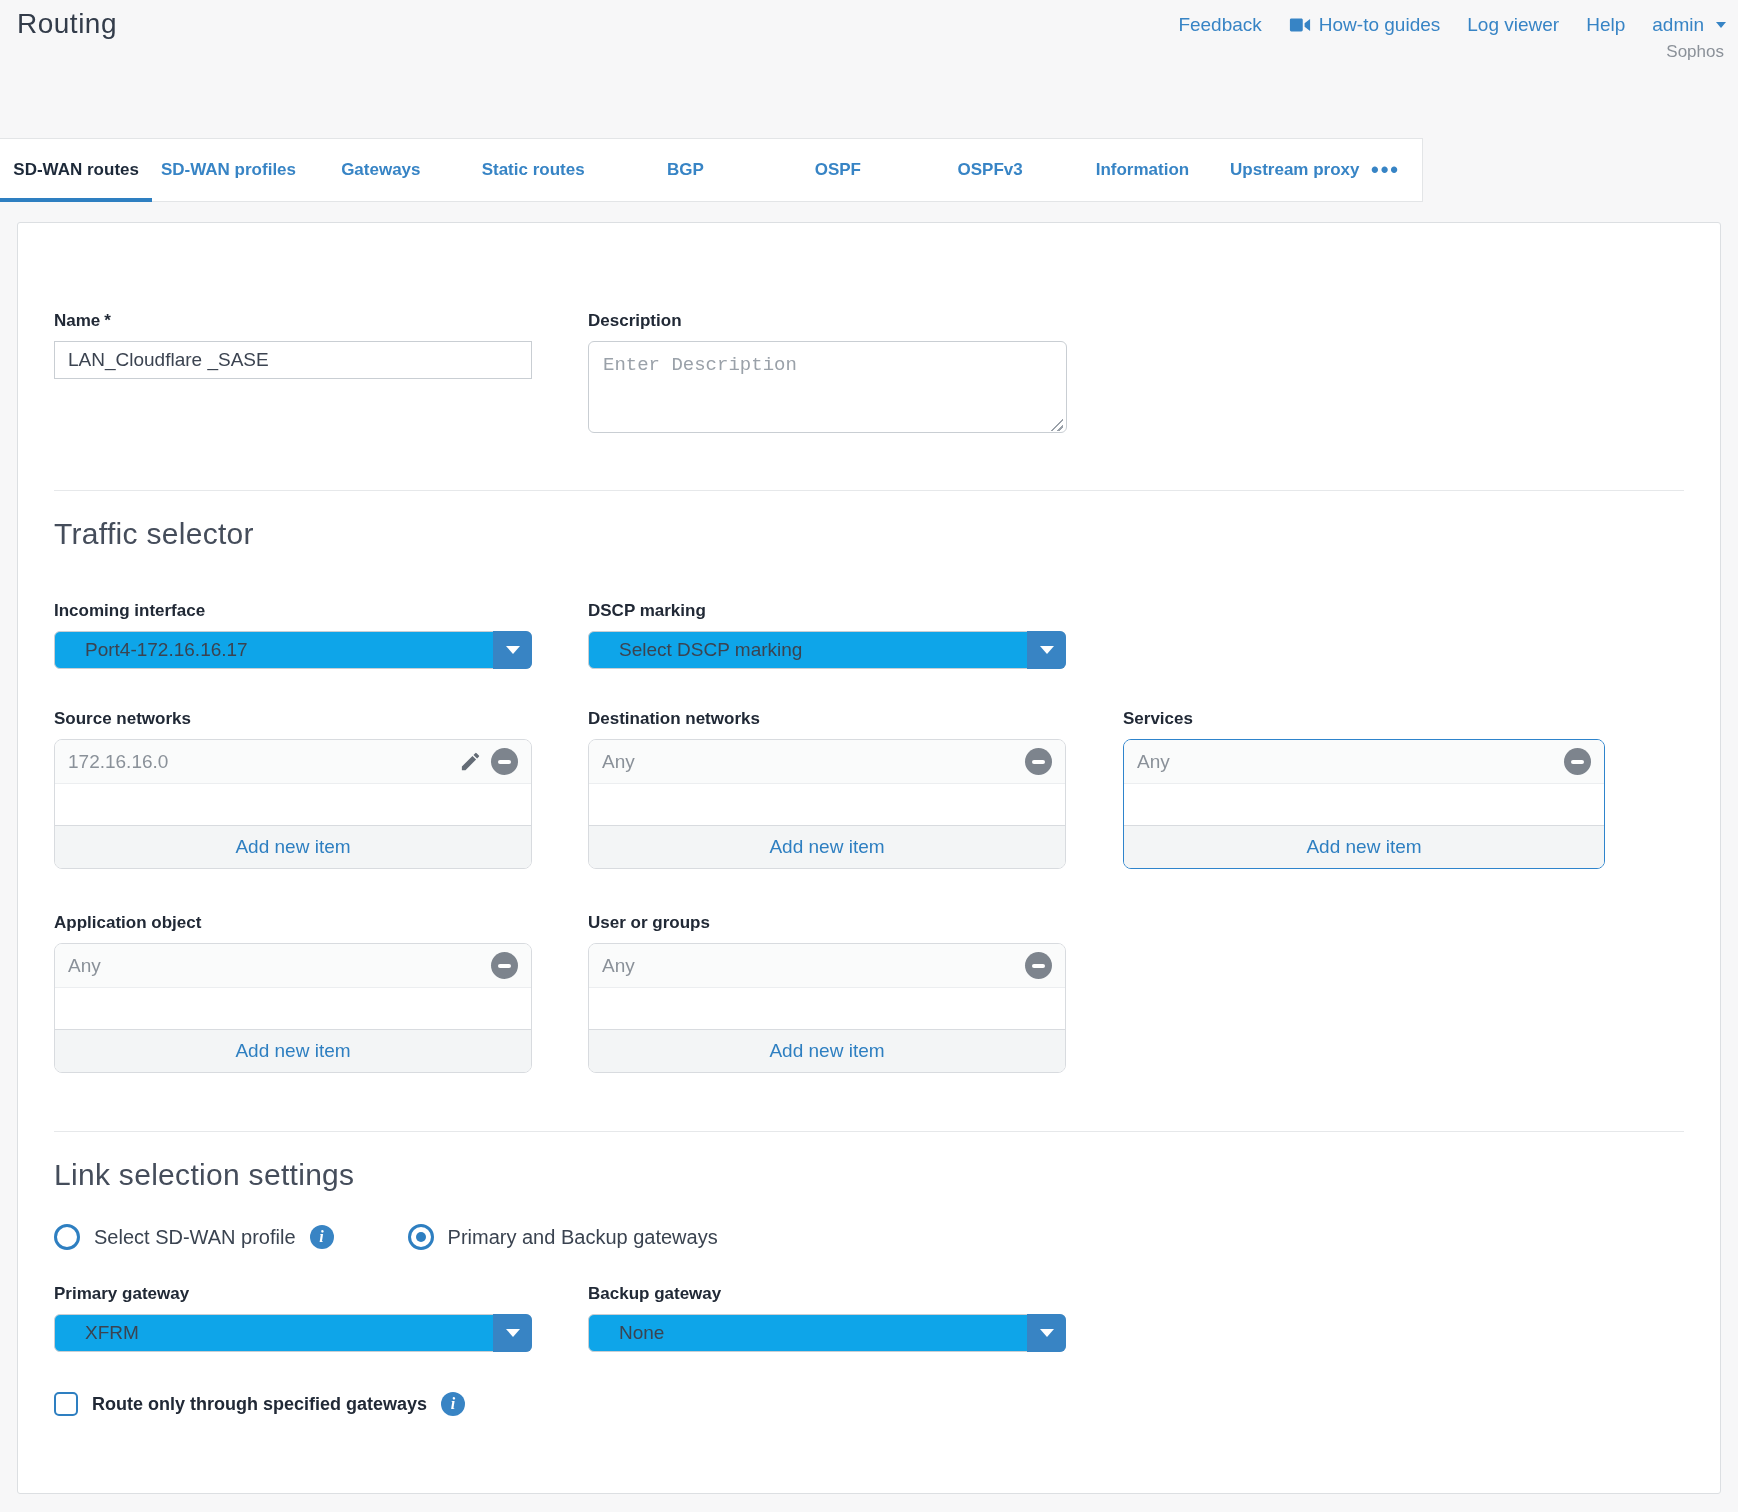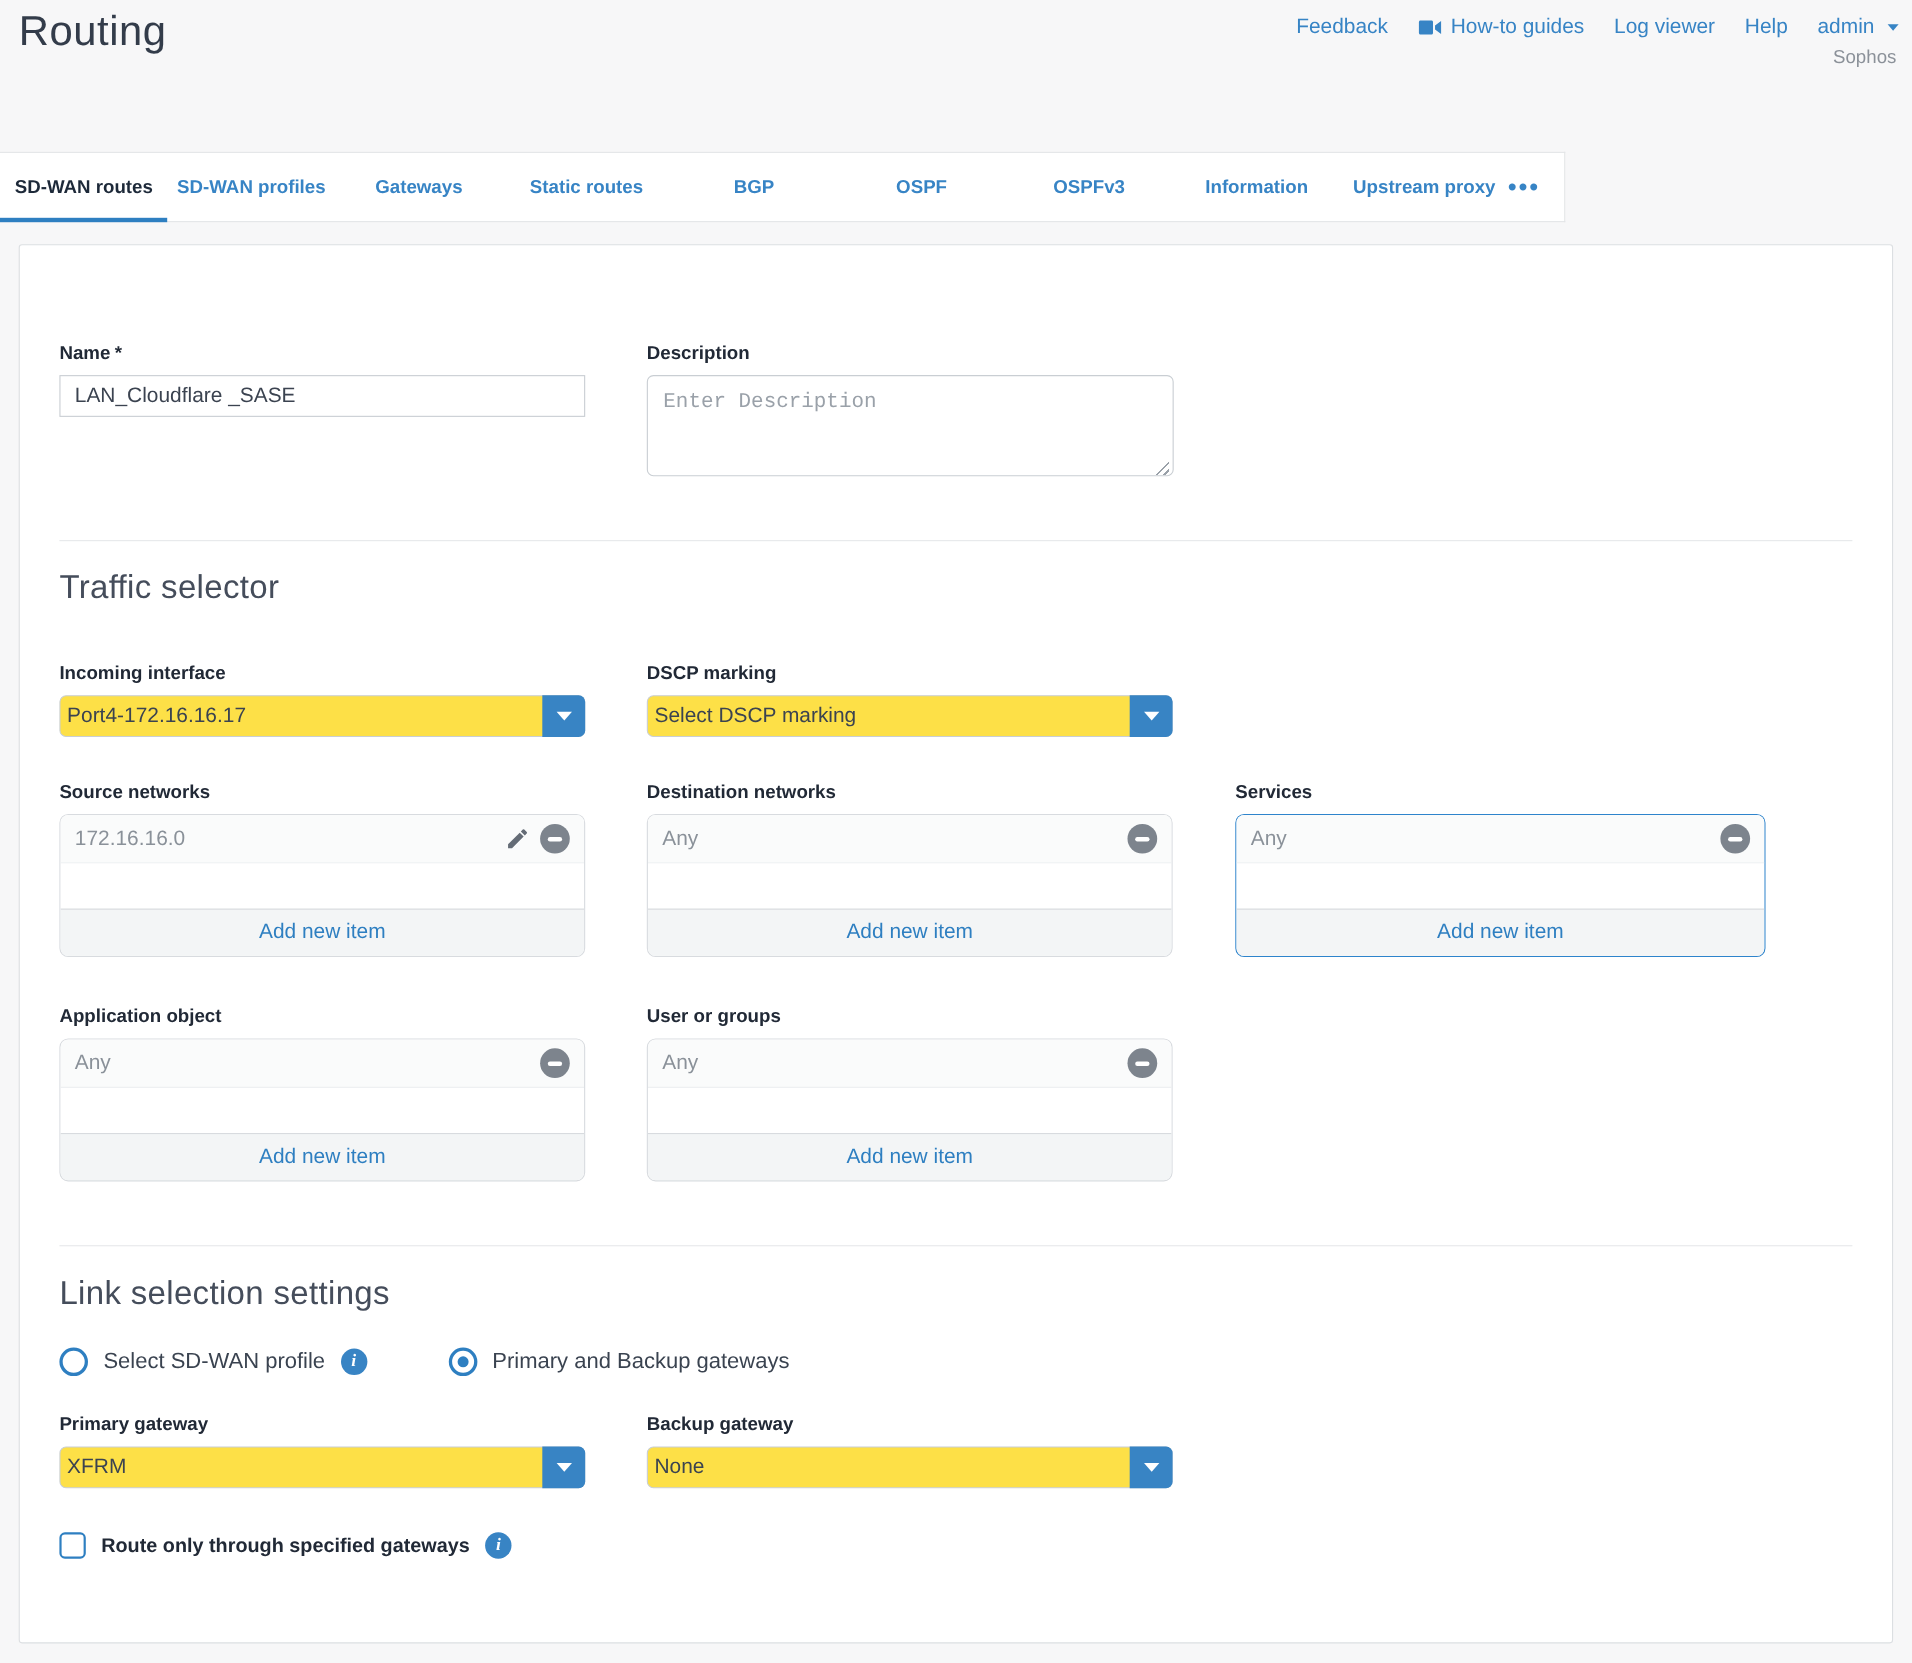--- a/index.html
+++ b/index.html
@@ -1,20 +1,20 @@
 <!DOCTYPE html>
 <html><head>
 <meta charset="utf-8">
 <style>
   * { margin:0; padding:0; box-sizing:border-box; }
   html,body { width:1738px; height:1512px; background:#f7f7f8; font-family:"Liberation Sans", sans-serif; }
 
   
   .header { position:relative; height:138px; background:#f7f7f8; }
-  .page-title { position:absolute; left:17px; top:8px; font-size:38px; font-weight:400; color:#333c4a; letter-spacing:.5px; }
+  .page-title { position:absolute; left:17px; top:8px; font-size:28px; font-weight:400; color:#333c4a; letter-spacing:.5px; }
   .hlinks { position:absolute; top:14px; right:12px; display:flex; align-items:flex-end; gap:27px; }
   .hlink { color:#3784c5; font-size:19px; text-decoration:none; display:flex; align-items:center; gap:8px; cursor:pointer; }
   .vicon svg { display:block; }
   .caret { display:inline-block; width:0; height:0; border-left:5px solid transparent; border-right:5px solid transparent; border-top:6px solid #3784c5; margin-left:4px; }
   .brand { position:absolute; top:42px; right:14px; font-size:17px; color:#8b9199; }
 
   
   .tabbar { position:relative; width:1423px; height:64px; background:#ffffff; border:1px solid #e3e5e7; border-left:none; display:flex; align-items:stretch; }
   .tab { width:185px; display:flex; align-items:center; justify-content:center; font-size:17px; font-weight:700; color:#3784c5; cursor:pointer; position:relative; }
   .tab.active { color:#1d2939; }
@@ -44,21 +44,21 @@
   .div1 { margin-top:53px; }
   .div2 { margin-top:58px; }
 
   .section-heading { font-size:30px; font-weight:400; color:#454d5b; margin-top:26px; letter-spacing:.3px; }
 
   .selects-row { margin-top:50px; }
   .boxes-row { margin-top:40px; }
   .boxes-row2 { margin-top:44px; }
 
   
-  .select { position:relative; width:478px; height:38px; border:1px solid #c9ced3; border-radius:6px; background:#fde047; display:flex; align-items:center; padding:0 50px 0 6px; font-size:19px; color:#3b4350; cursor:pointer; }
+  .select { position:relative; width:478px; height:38px; border:1px solid #c9ced3; border-radius:6px; background:#0ea5e9; display:flex; align-items:center; padding:0 50px 0 30px; font-size:19px; color:#3b4350; cursor:pointer; }
   .select-btn { position:absolute; top:-1px; right:-1px; bottom:-1px; width:39px; background:#3884c4; border-radius:0 6px 6px 0; display:flex; align-items:center; justify-content:center; }
   .select-btn .tri { width:0; height:0; border-left:7px solid transparent; border-right:7px solid transparent; border-top:8px solid #ffffff; }
 
   
   .itembox { width:478px; border:1px solid #d8dbdf; border-radius:8px; background:#fff; overflow:hidden; }
   .itembox.wide { width:482px; }
   .itembox.focused { border-color:#2e84cc; }
   .ib-item { height:44px; display:flex; align-items:center; justify-content:space-between; padding:0 13px; background:#fafbfb; border-bottom:1px solid #eceef0; }
   .ib-text { font-size:19px; color:#8a9199; }
   .ib-icons { display:flex; align-items:center; gap:9px; }

